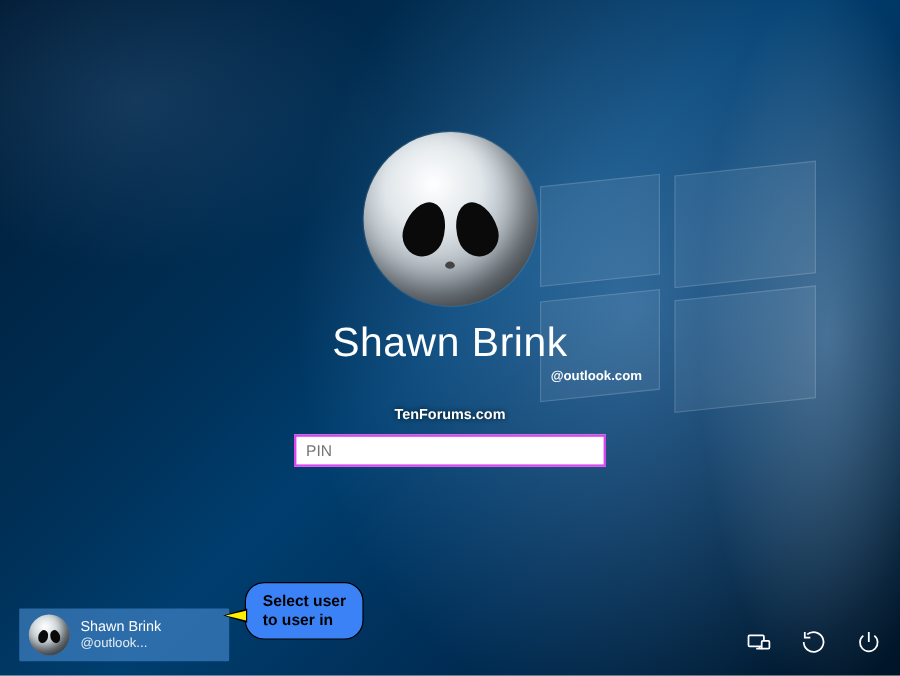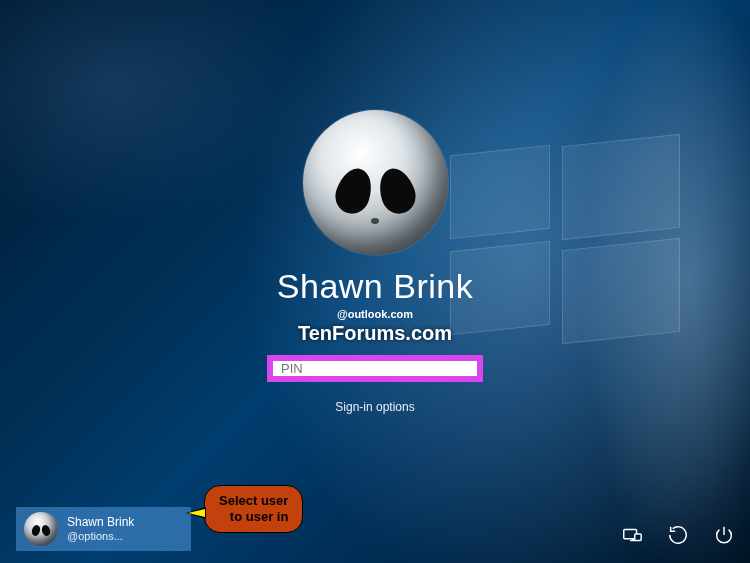--- a/index.html
+++ b/index.html
@@ -33,26 +33,26 @@
     box-shadow:inset -12px -14px 25px rgba(0,0,0,0.45), 0 0 0 1px rgba(255,255,255,0.1);
     position:relative; overflow:hidden; }
   .avatar-big .eye { position:absolute; width:34px; height:46px; background:#0a0a0a;
     border-radius:50% 50% 50% 50%/60% 60% 40% 40%; top:58px; }
   .avatar-big .eye.l { left:34px; transform:rotate(18deg); }
   .avatar-big .eye.r { right:34px; transform:rotate(-18deg); }
   .avatar-big .nose { position:absolute; left:50%; top:108px; transform:translateX(-50%);
     width:8px; height:6px; background:#444; border-radius:50%; }
 
   .display-name { font-size:34px; font-weight:300; letter-spacing:0.5px; margin-top:2px; }
-  .sub-email { font-size:11px; font-weight:600; margin-top:2px; }
-  .watermark { font-size:20px; font-weight:700; margin-top:2px;
+  .sub-email { font-size:11px; font-weight:600; margin-top:2px;text-align:right; }
+  .watermark { font-size:12px; font-weight:700; margin-top:18px;
     text-shadow:0 0 4px rgba(0,0,0,0.8); }
 
-  .pin-input { display:block; width:216px; margin:10px auto 0; height:27px;
-    border:6px solid #d946ef; background:#fff; color:#555; font-size:13px;
+  .pin-input { display:block; width:260px; margin:10px auto 0; height:27px;
+    border:2px solid #d946ef; background:#fff; color:#555; font-size:13px;
     padding:0 8px; outline:none; }
 
   .signin-options { font-size:12px; margin-top:18px; color:#eee; cursor:pointer; }
 
   
   .user-list { position:absolute; left:16px; bottom:12px; width:175px; }
   .user-item { display:flex; align-items:center; gap:9px; padding:5px 8px;
     cursor:pointer; border-radius:1px; }
   .user-item.selected { background:rgba(80,150,220,0.55); }
   .ua { width:34px; height:34px; border-radius:50%; flex:none; }
@@ -62,22 +62,22 @@
     background:#0a0a0a; border-radius:50%; top:13px; }
   .ua.alien::before { left:8px; transform:rotate(16deg); }
   .ua.alien::after { right:8px; transform:rotate(-16deg); }
   .ua.generic { background:#5c6670; display:flex; align-items:center; justify-content:center; }
   .ua.generic svg { width:20px; height:20px; fill:#c5cbd1; }
   .u-text { line-height:14px; font-size:12px; }
   .u-sub { color:#e2ecf5; font-size:11px; }
 
   
   .callout { position:absolute; left:204px; bottom:30px; }
-  .callout-body { background:#c2410c; color:#000; font-weight:700; font-size:13px;
-    padding:7px 14px; border:1.5px solid #000; border-radius:16px; text-align:right;
+  .callout-body { background:#3b82f6; color:#000; font-weight:700; font-size:13px;
+    padding:7px 14px; border:1.5px solid #000; border-radius:16px; text-align:left;
     line-height:16px; }
   .callout-tail { position:absolute; left:-18px; top:22px; width:0; height:0;
     border-top:6px solid transparent; border-bottom:6px solid transparent;
     border-right:20px solid #000; }
   .callout-tail::after { content:""; position:absolute; left:2px; top:-4.5px;
     border-top:4.5px solid transparent; border-bottom:4.5px solid transparent;
     border-right:17px solid #ffee00; }
 
   
   .tray { position:absolute; right:14px; bottom:16px; display:flex; gap:22px;
@@ -99,29 +99,28 @@
 <div class="center">
   <div class="avatar-big">
     <div class="eye l"></div>
       <div class="eye r"></div>
       <div class="nose"></div>
   </div>
   <div class="display-name">Shawn Brink</div>
   <div class="sub-email">@outlook.com</div>
   <div class="watermark">TenForums.com</div>
   <input class="pin-input" type="password" placeholder="PIN" style="">
-  <div class="signin-options">Sign-in options</div>
 </div>
 
 <div class="user-list">
   <div class="user-item selected">
     <div class="ua alien"></div>
     <div class="u-text">
       <div>Shawn Brink</div>
-      <div class="u-sub">@options...</div>
+      <div class="u-sub">@outlook...</div>
     </div>
   </div>
 </div>
 
 <div class="callout">
   <div class="callout-tail"></div>
   <div class="callout-body">
     <div>Select user</div>
     <div>to user in</div>
   </div>

